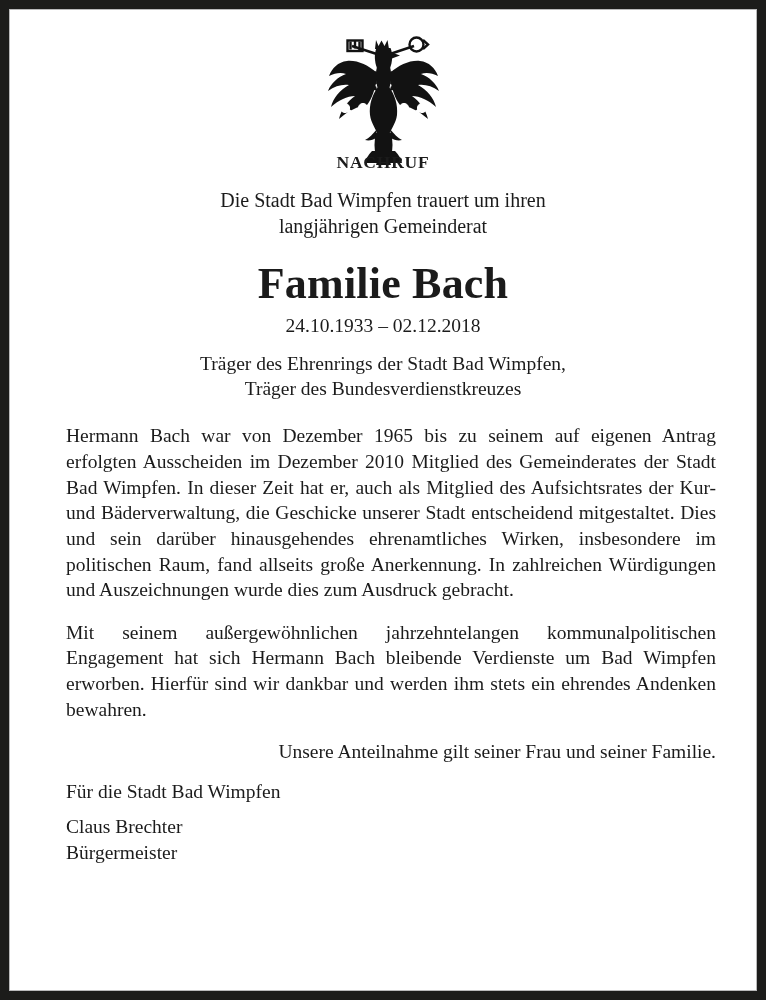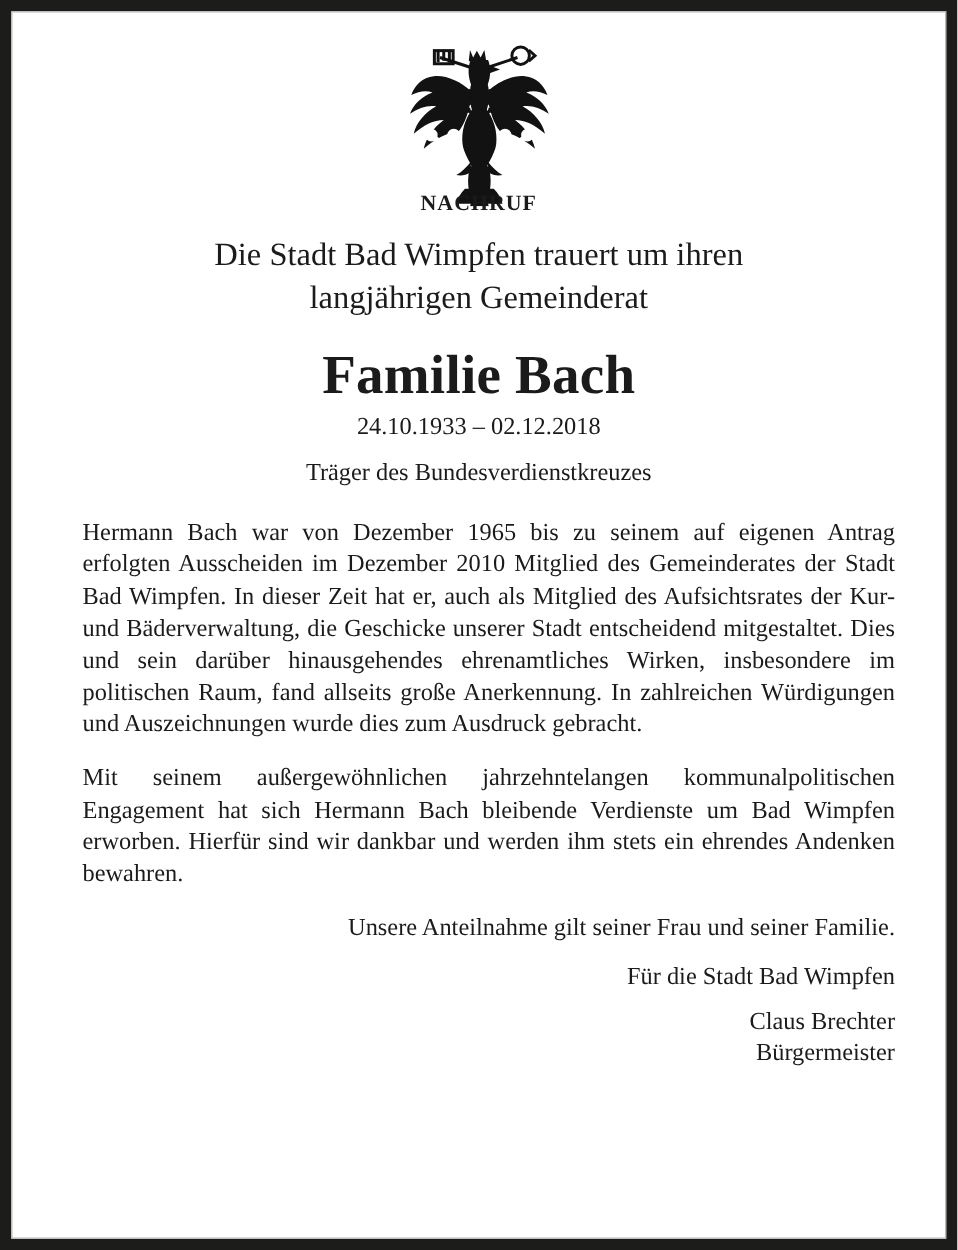--- a/index.html
+++ b/index.html
@@ -53,21 +53,21 @@
     padding: 0 40px;
   }
   .kicker {
     font-weight: bold;
     font-size: 17.5px;
     letter-spacing: 0.8px;
     line-height: 1.2;
     margin: 0 0 14px 0;
   }
   .lede {
-    font-size: 26px;
+    font-size: 20px;
     line-height: 1.30;
     margin: 0 0 20px 0;
   }
   .lede-line { display: block; }
 
   .name {
     font-weight: bold;
     font-size: 44px;
     line-height: 1.12;
     letter-spacing: 0.2px;
@@ -95,21 +95,21 @@
     line-height: 1.315;
     text-align: justify;
     text-justify: inter-word;
     hyphens: manual;
   }
   .body-copy p.last { margin-bottom: 0; }
   .body-copy p.no-justify { text-align: right; }
 
   
   .signature {
-    text-align: right;
+    text-align: left;
     padding: 14px 40px 0 40px;
     margin-left: 16px;
   }
   .sig-org {
     font-size: 19.5px;
     line-height: 1.3;
     margin: 0 0 10px 0;
   }
   .sig-name {
     font-size: 19.5px;
@@ -219,20 +219,21 @@
       <div class="lede">
         <span class="lede-line">Die Stadt Bad Wimpfen trauert um ihren</span>
         <span class="lede-line">langjährigen Gemeinderat</span>
       </div>
 
       <h1 class="name">Familie Bach</h1>
 
       <div class="dates">24.10.1933 – 02.12.2018</div>
 
       <div class="honours">
+        <span class="honours-line">Träger des Ehrenrings der Stadt Bad Wimpfen,</span>
         <span class="honours-line">Träger des Bundesverdienstkreuzes</span>
       </div>
     </div>
 
     <div class="body-copy">
       <p>Hermann Bach war von Dezember 1965 bis zu seinem auf eige­nen Antrag erfolgten Ausscheiden im Dezember 2010 Mitglied des Gemeinderates der Stadt Bad Wimpfen. In dieser Zeit hat er, auch als Mitglied des Aufsichtsrates der Kur- und Bäderverwal­tung, die Geschicke unserer Stadt entscheidend mitgestaltet. Dies und sein darüber hinausgehendes ehrenamtliches Wirken, insbesondere im politischen Raum, fand allseits große Anerken­nung. In zahlreichen Würdigungen und Auszeichnungen wurde dies zum Ausdruck gebracht.</p>
       <p>Mit seinem außergewöhnlichen jahrzehntelangen kommunal­politischen Engagement hat sich Hermann Bach bleibende Ver­dienste um Bad Wimpfen erworben. Hierfür sind wir dankbar und werden ihm stets ein ehrendes Andenken bewahren.</p>
       <p class="no-justify last">Unsere Anteilnahme gilt seiner Frau und seiner Familie.</p>
     </div>
 

